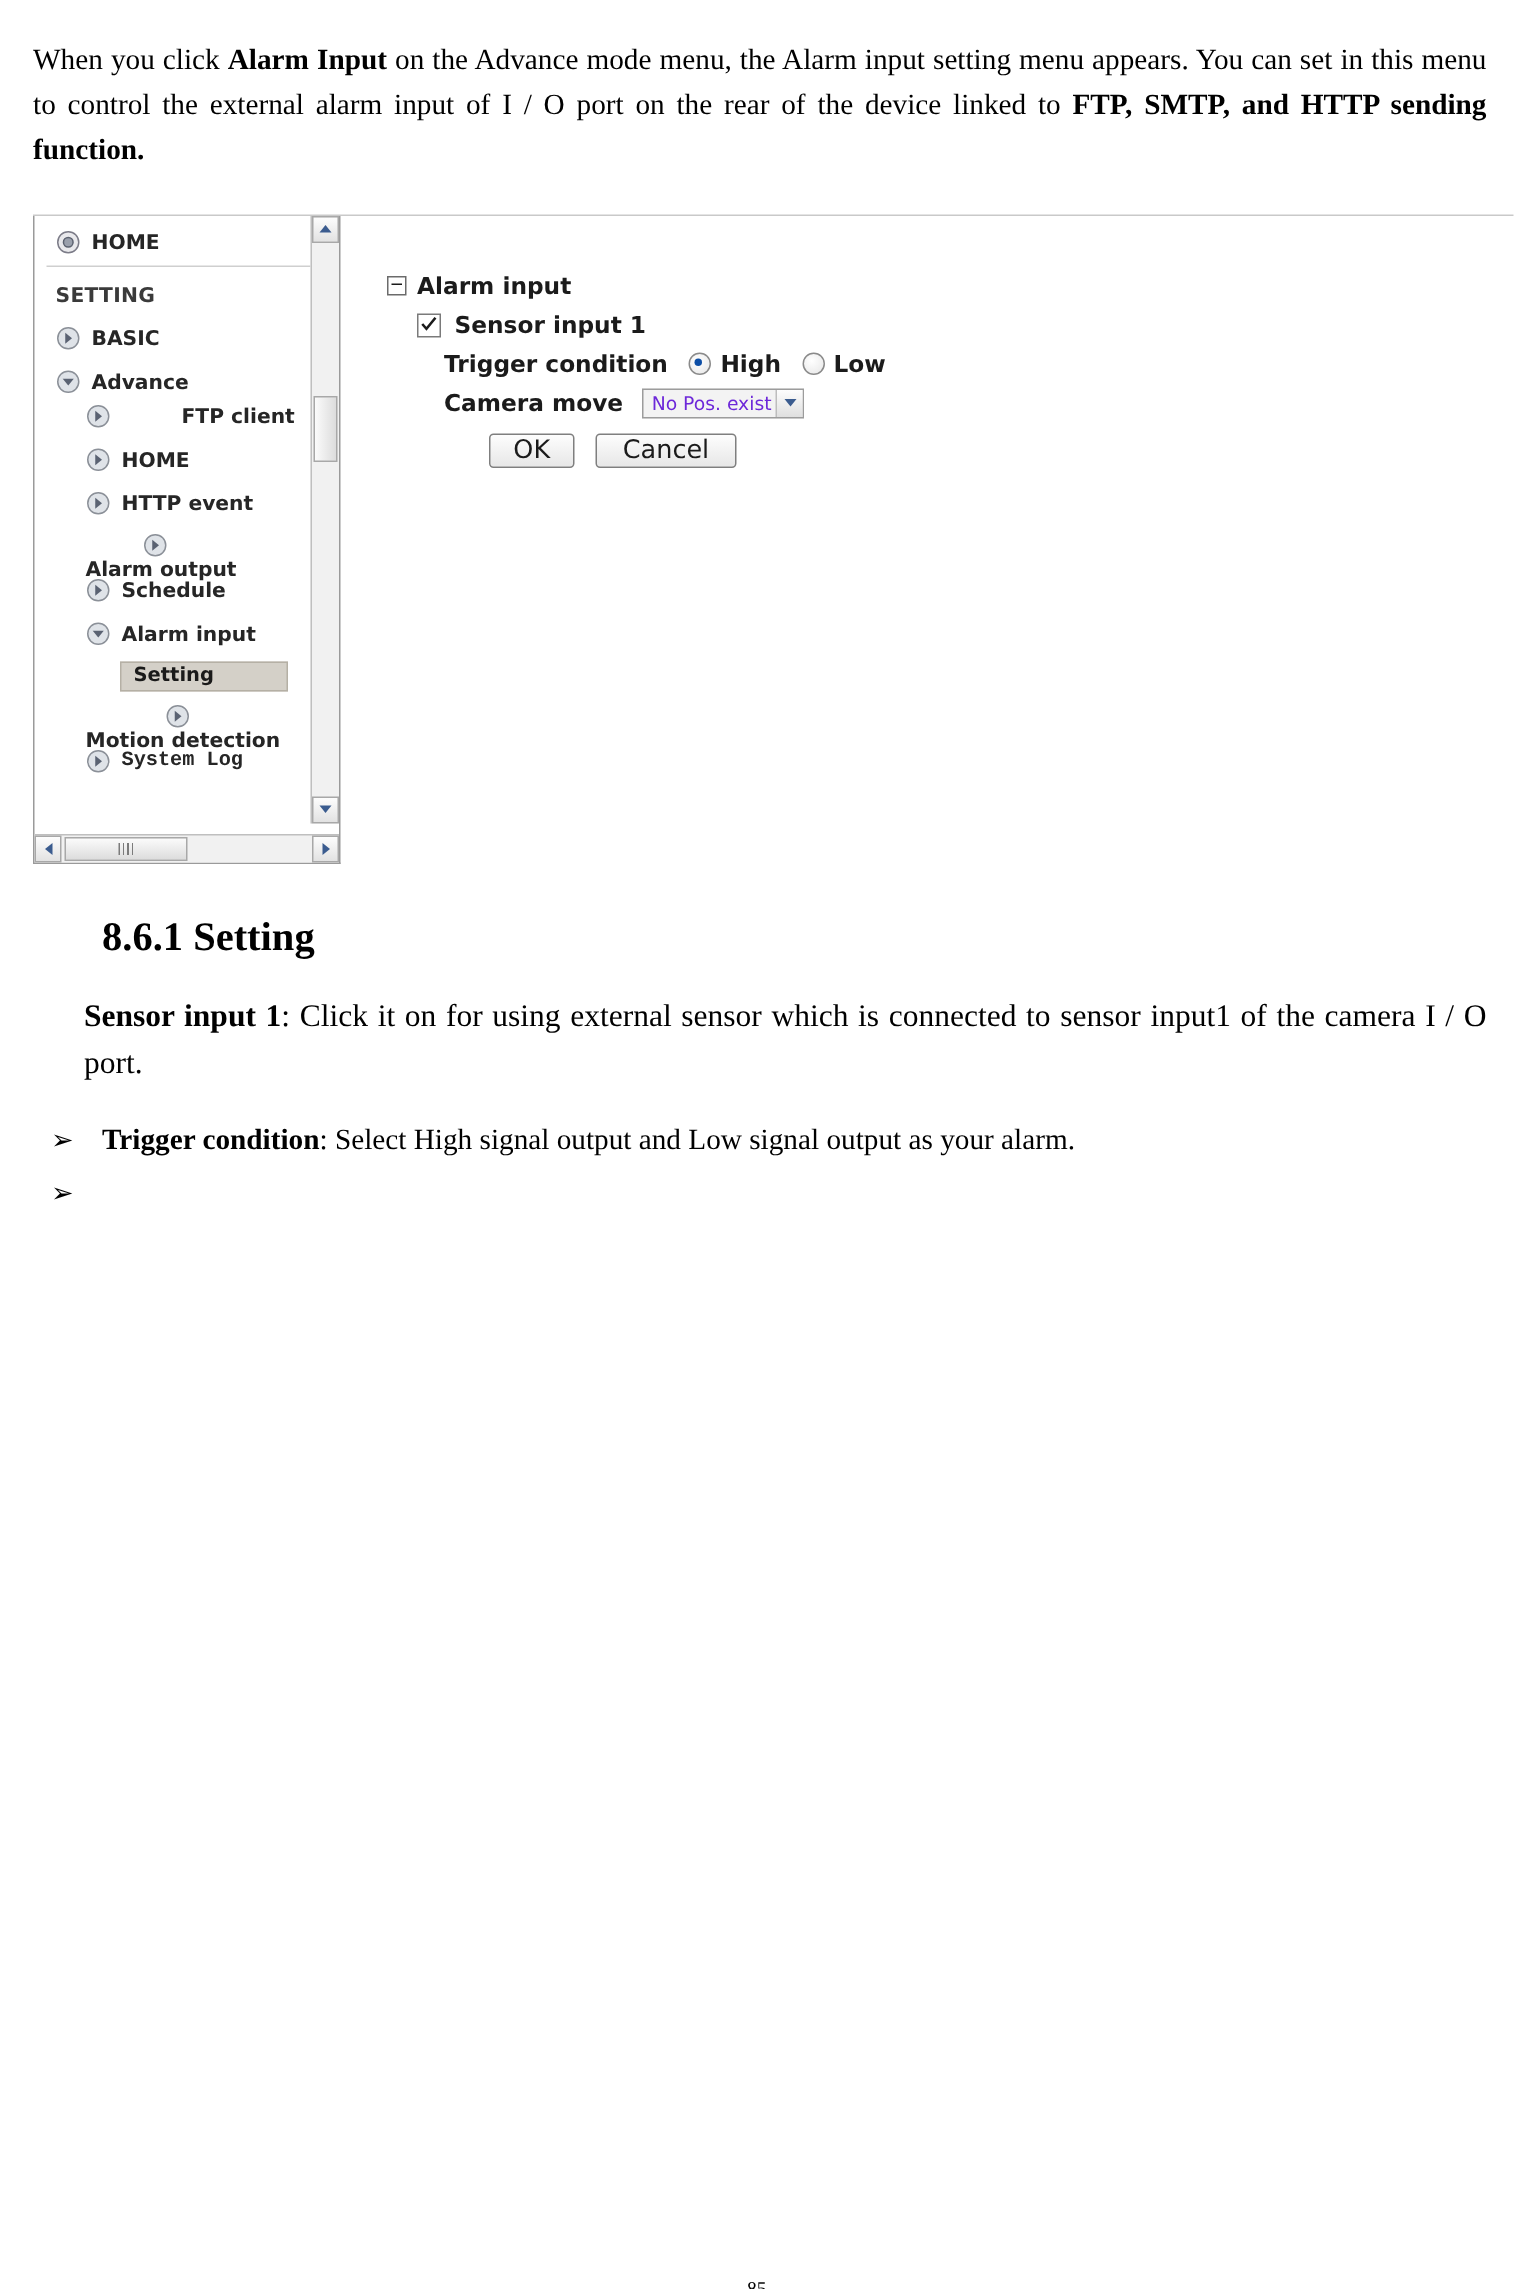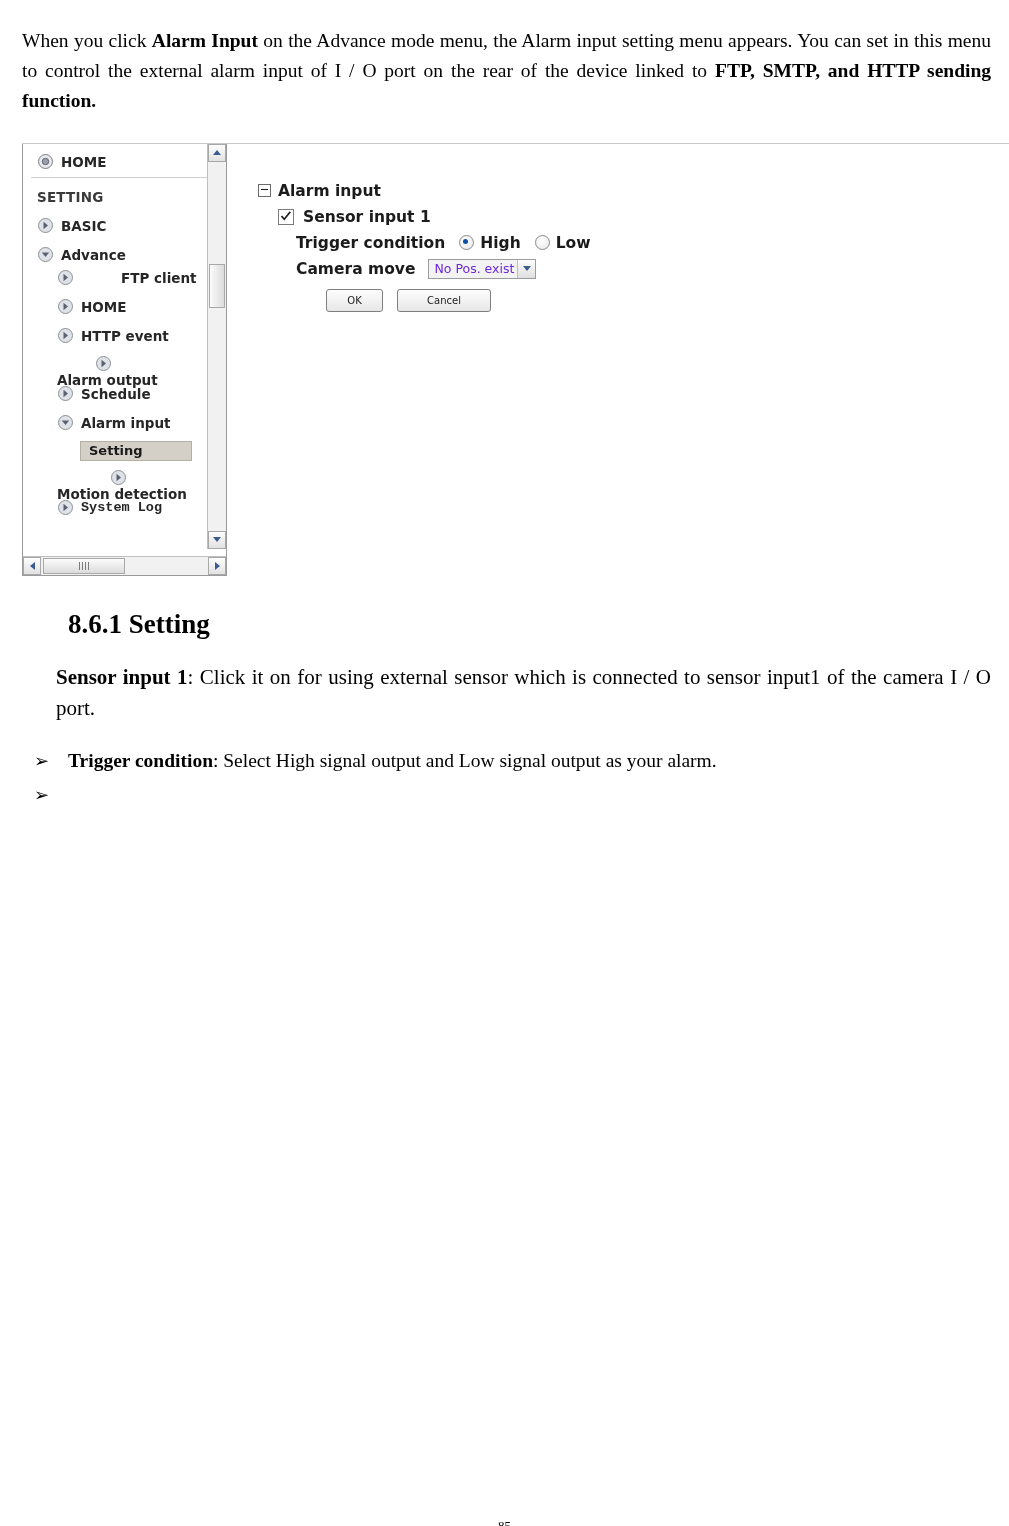--- a/index.html
+++ b/index.html
@@ -274,21 +274,21 @@
     display: flex; align-items: center; justify-content: center;
     flex: 0 0 auto;
   }
   .btn-row { margin-top: 10px; margin-left: 68px; display: flex; }
   .btn {
     height: 23px;
     border: 1px solid #7f7f7f;
     border-radius: 3px;
     background: linear-gradient(#fdfdfd,#e7e7e7);
     display: flex; align-items: center; justify-content: center;
-    font-size: 10px;
+    font-size: 17px;
     color: #1b1b1b;
     font-family: "DejaVu Sans", sans-serif;
     box-sizing: border-box;
   }
   .btn.ok { width: 57px; }
   .btn.cancel { width: 94px; margin-left: 14px; }
 
   
   h2.sub-title {
     font-size: 27px;

